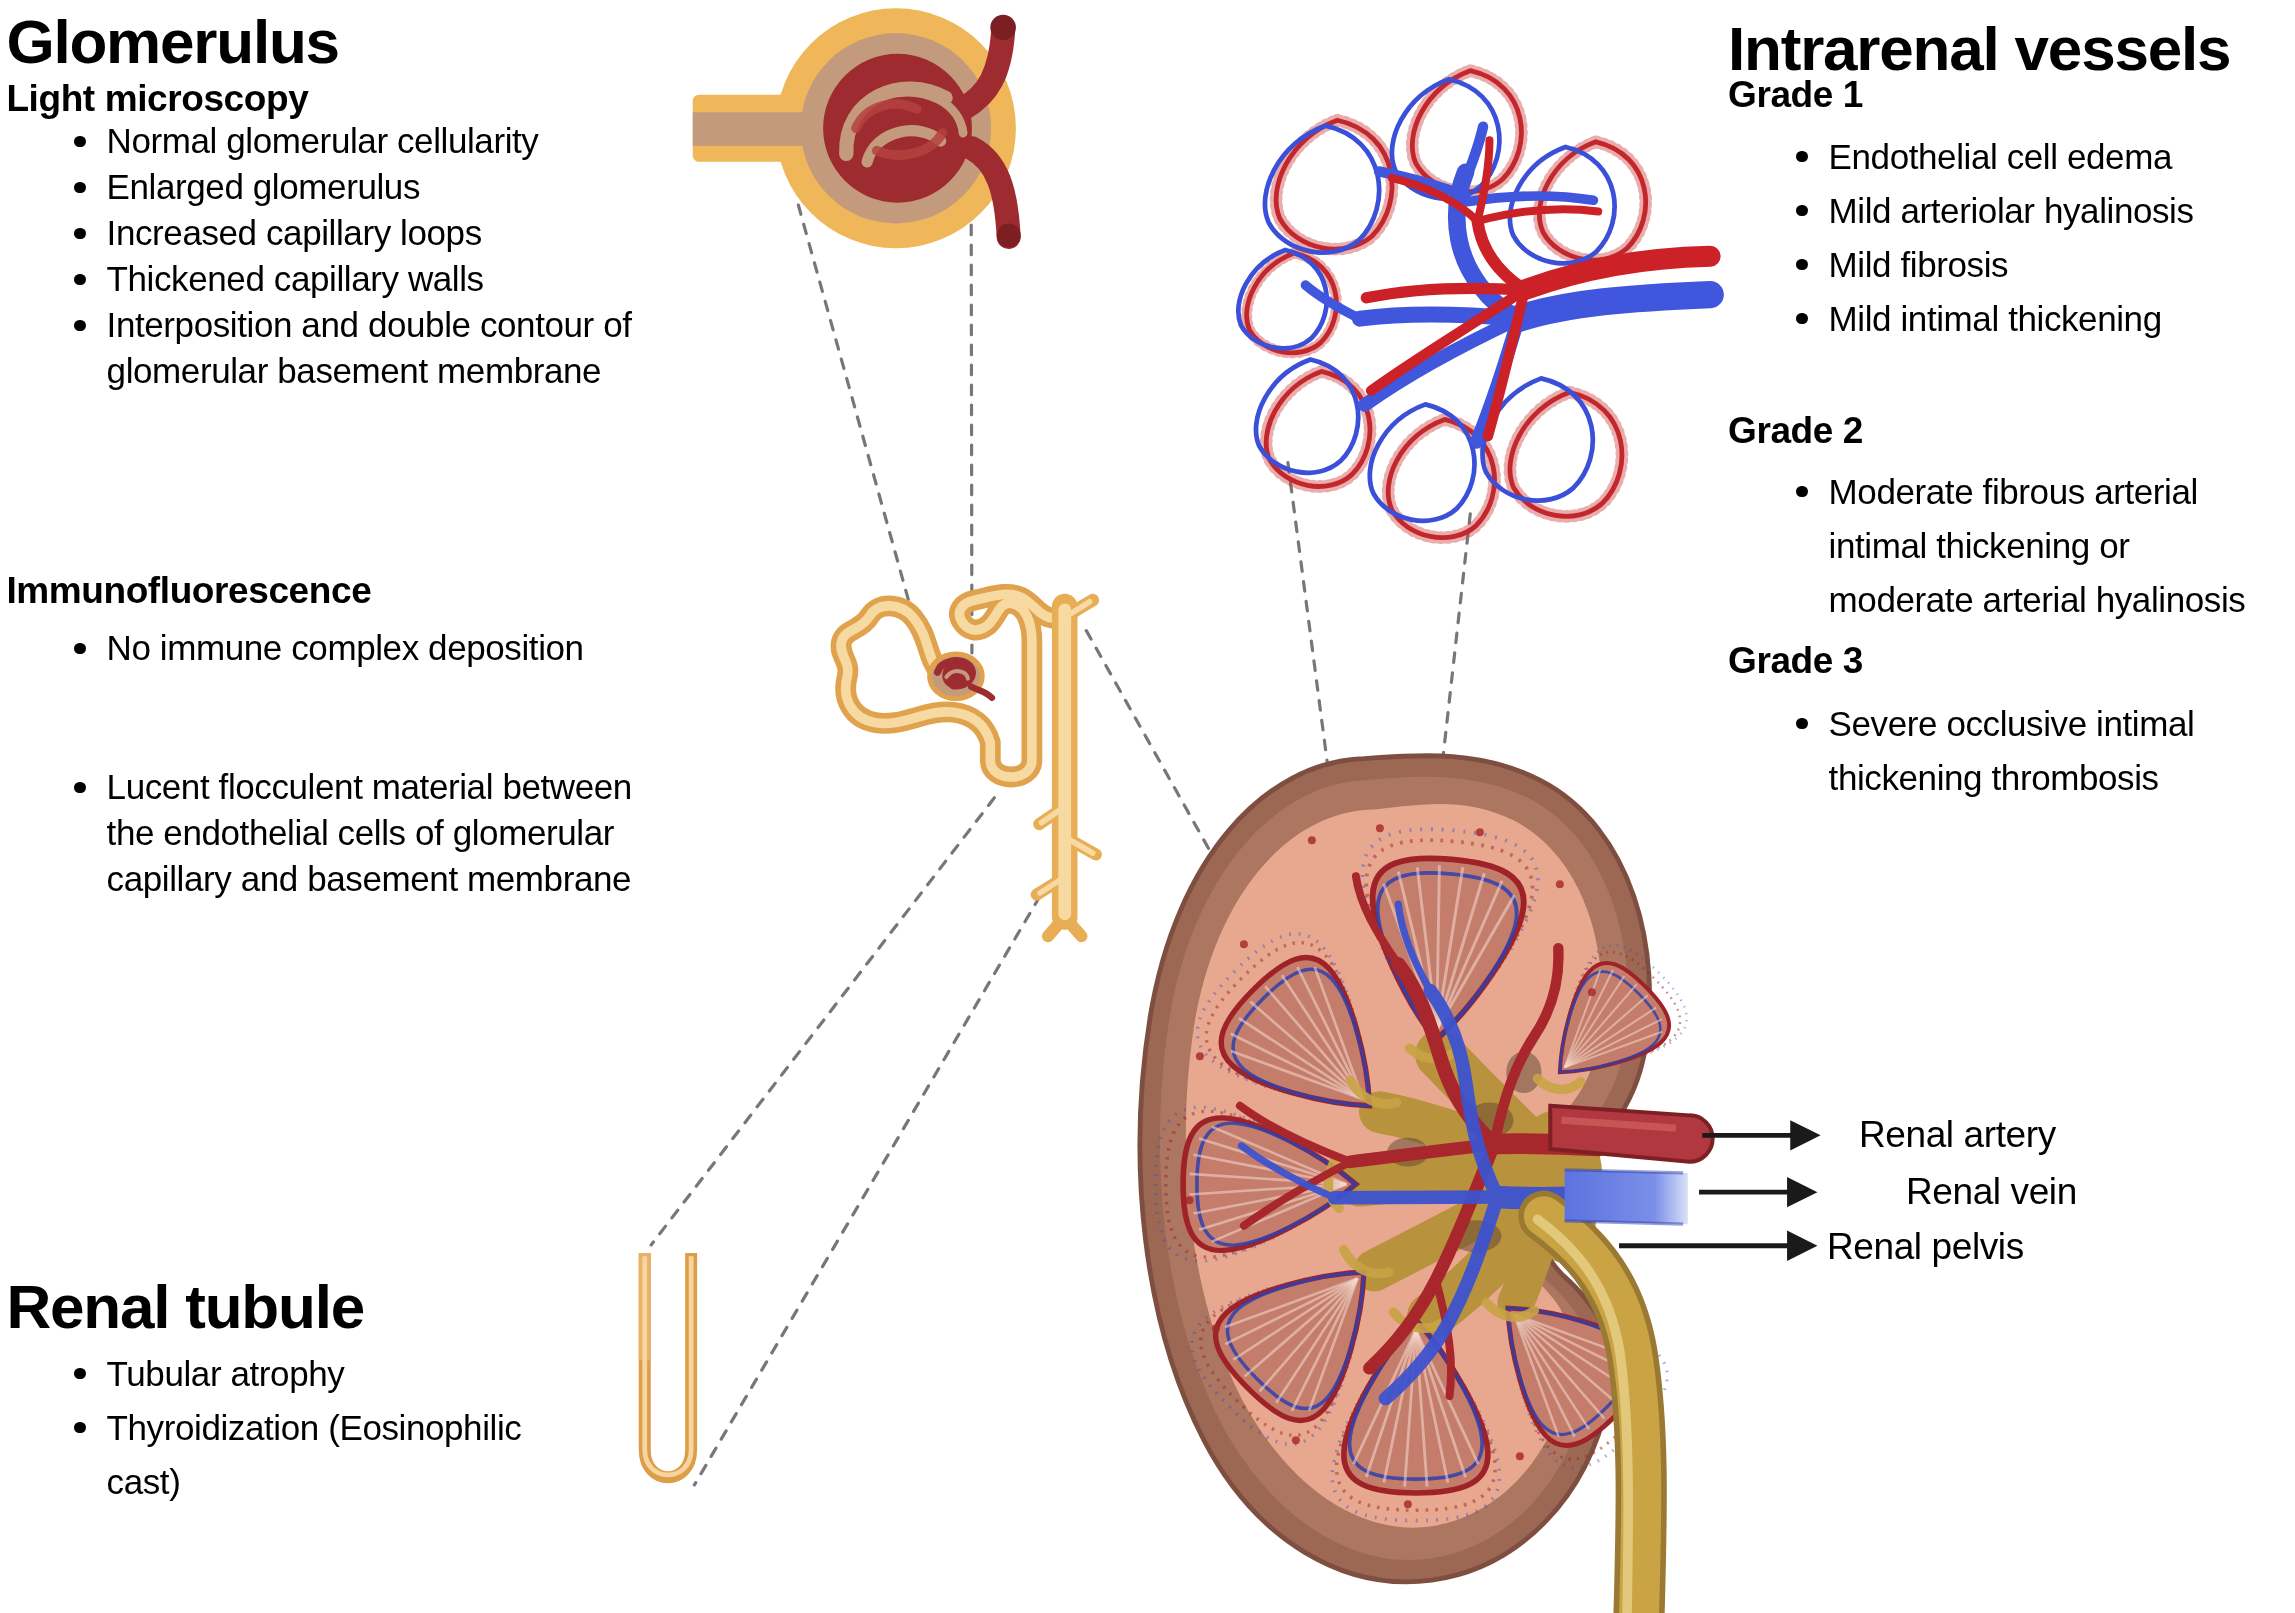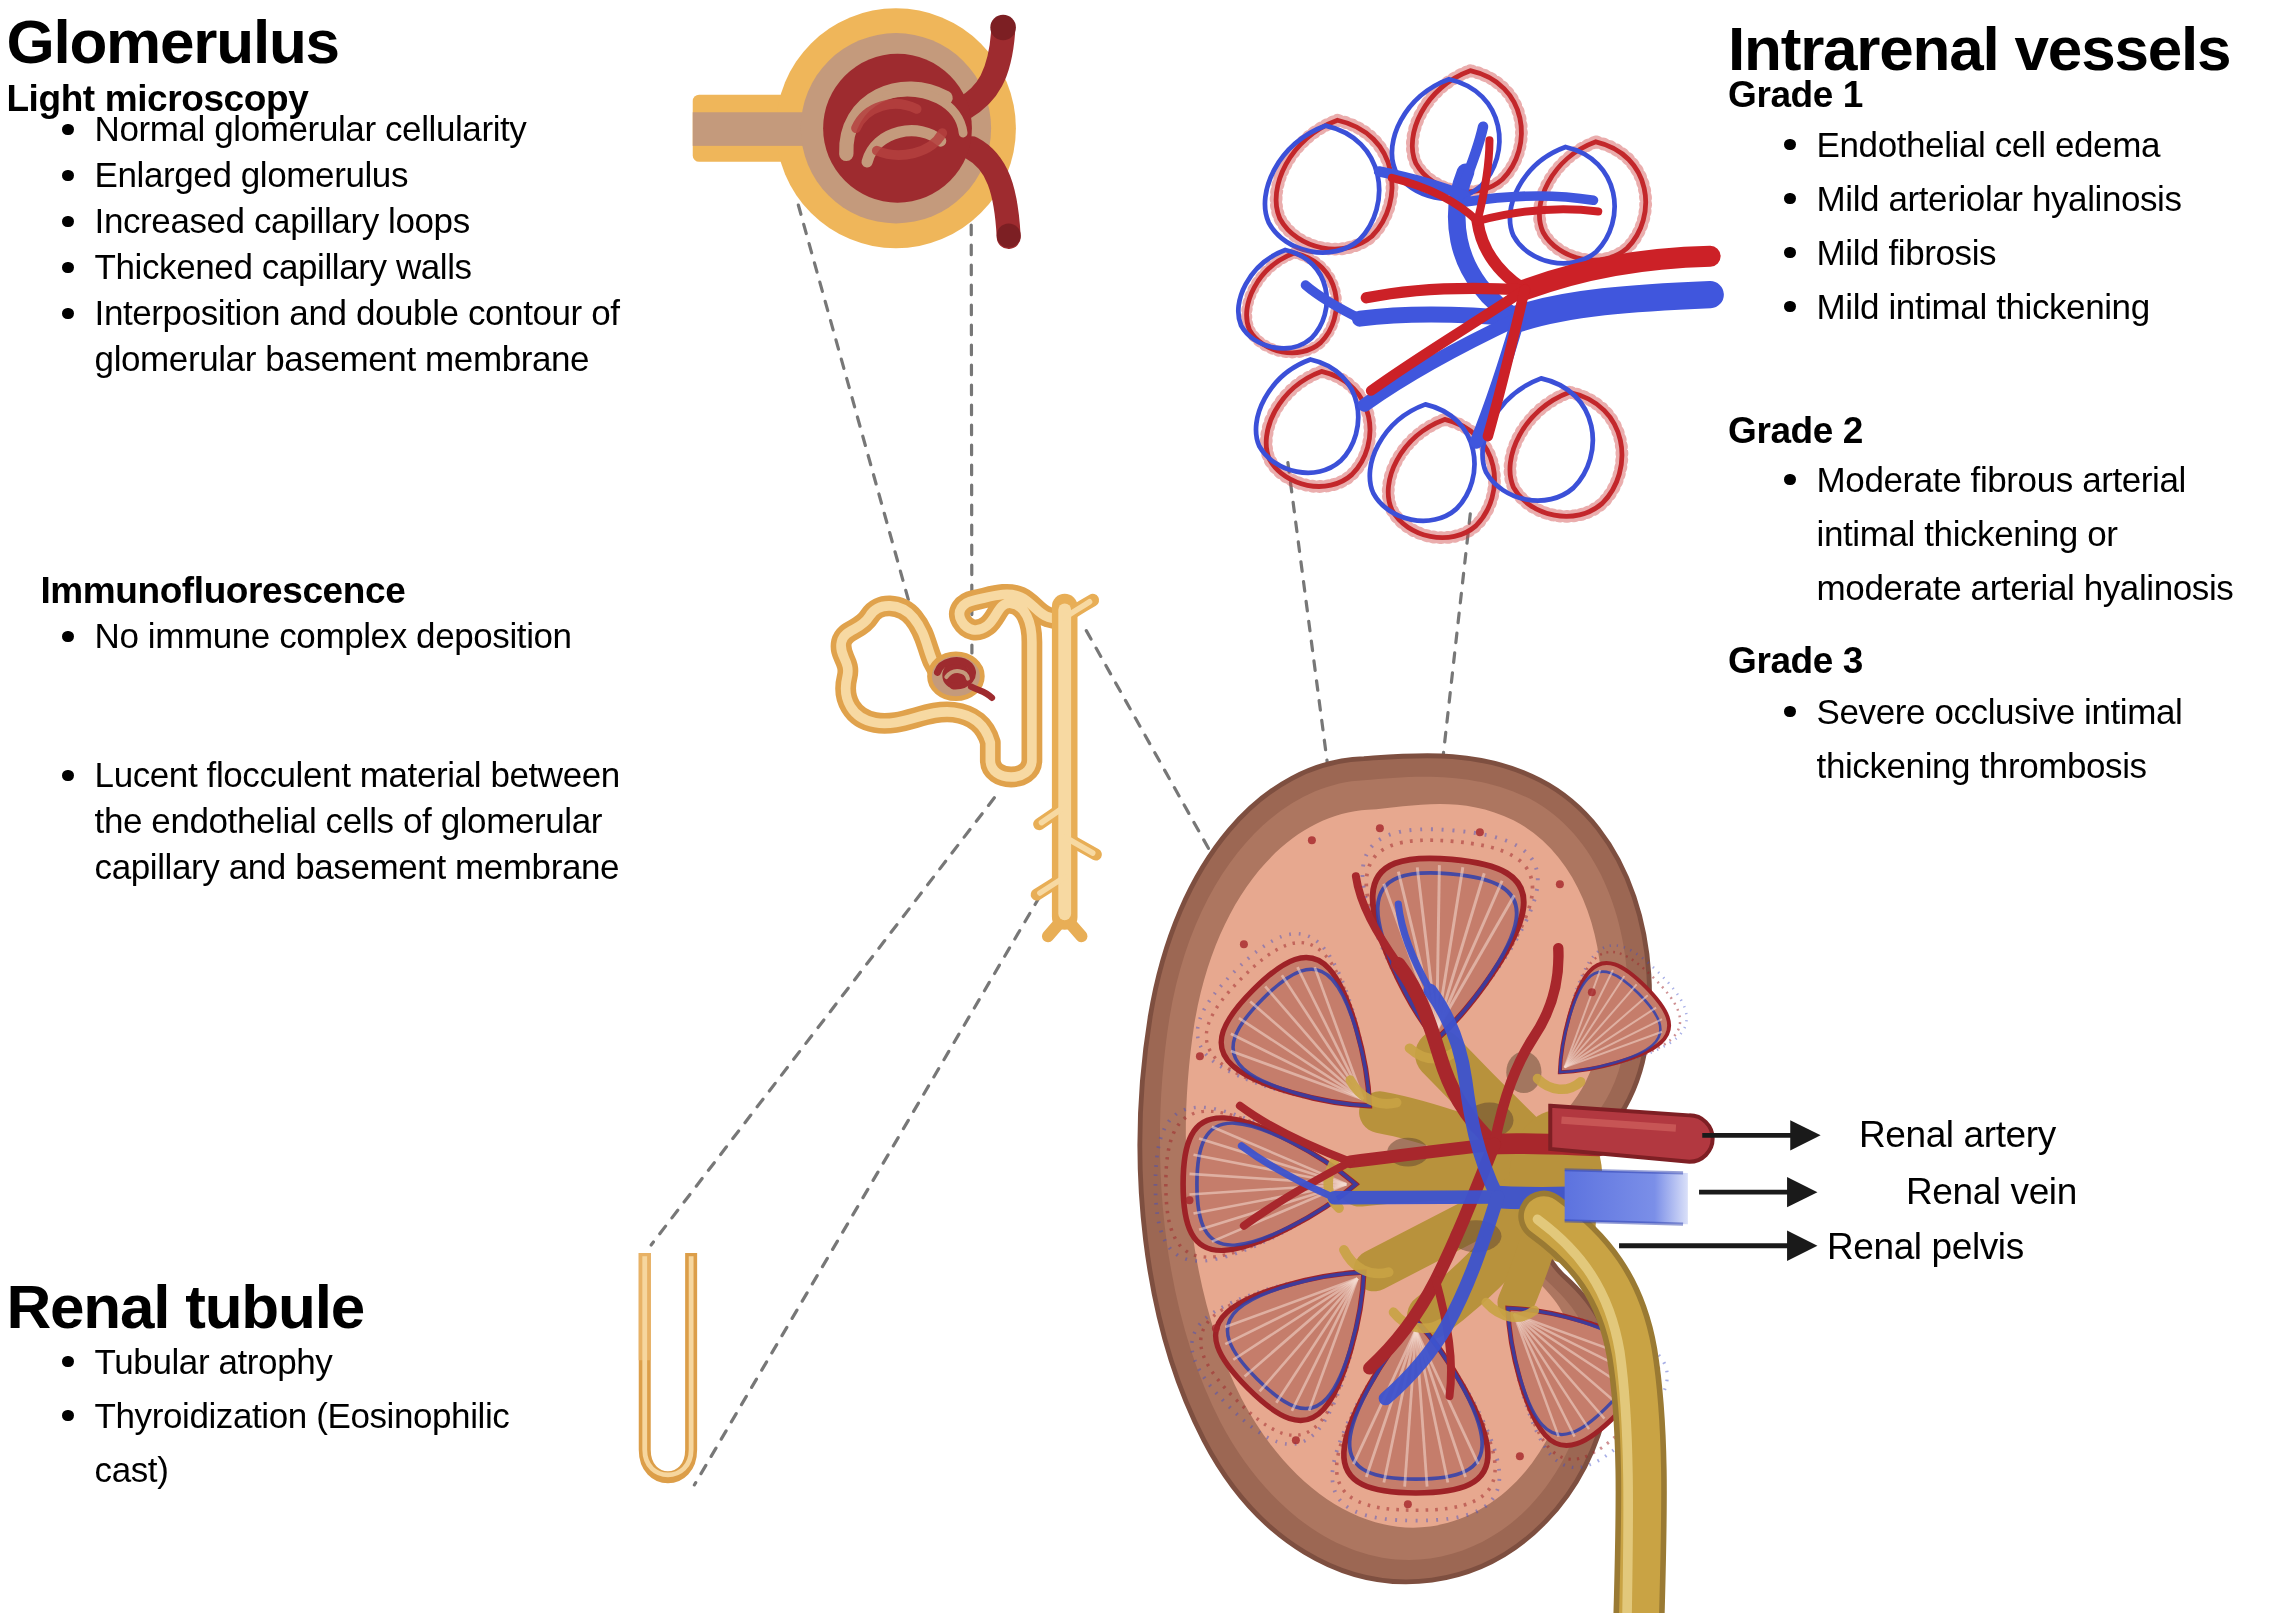--- a/index.html
+++ b/index.html
@@ -3,21 +3,21 @@
 <meta charset="utf-8">
 <style>
   html,body{margin:0;padding:0;background:#fff;}
   body{width:2295px;height:1614px;font-family:"Liberation Sans",sans-serif;color:#000;overflow:hidden;}
   #canvas{position:relative;width:2295px;height:1614px;background:#fff;}
   #art{position:absolute;left:0;top:0;}
   .tblock{position:absolute;white-space:nowrap;}
   .h1{font-size:62px;font-weight:700;letter-spacing:-1.2px;}
   .h2{font-size:37px;font-weight:700;letter-spacing:-0.4px;}
   .lbl{font-size:37px;letter-spacing:-0.4px;}
-  ul{list-style:none;margin:0;padding:0;}
+  ul{list-style:none;margin:12px;padding:0;}
   li{display:flex;align-items:flex-start;}
   .dot{flex:0 0 auto;width:11.2px;height:11.2px;border-radius:50%;background:#000;margin:17.6px 21px 0 14.4px;}
   .lh67 .dot{margin-top:21px;}
   .lines{font-size:35px;letter-spacing:-0.4px;}
   .lh58 .lines div{line-height:46px;}
   .lh67 .lines div{line-height:54px;}
 </style>
 </head>
 <body>
 
@@ -318,21 +318,21 @@
       </li>
   <li>
         <span class="dot"></span>
         <div class="lines">
           <div>Interposition and double contour of</div>
           <div>glomerular basement membrane</div>
         </div>
       </li>
 </ul>
 
-<div class="tblock h2" style="left:6.4px;top:570px;margin-left:34px;">Immunofluorescence</div>
+<div class="tblock h2" style="left:6.4px;top:570px;">Immunofluorescence</div>
 <ul class="tblock lh58" style="left:48px;top:613px;">
   <li>
         <span class="dot"></span>
         <div class="lines">
           <div>No immune complex deposition</div>
         </div>
       </li>
 </ul>
 
 <ul class="tblock lh58" style="left:48px;top:752px;">

